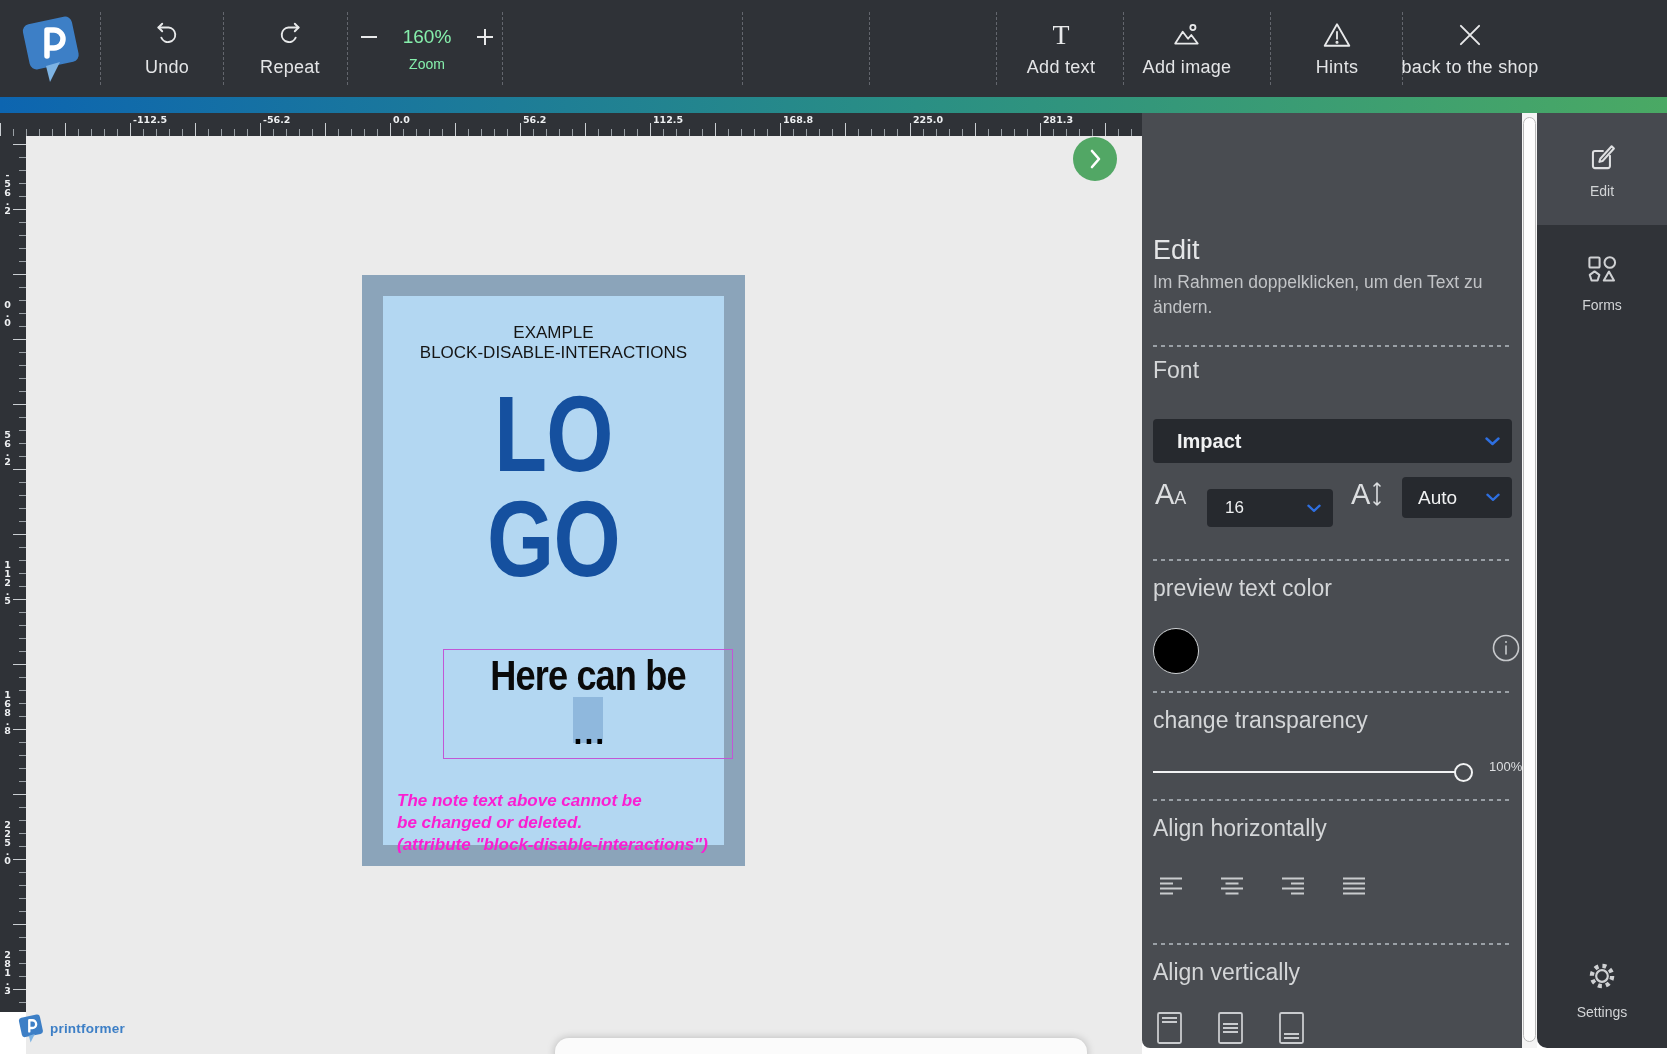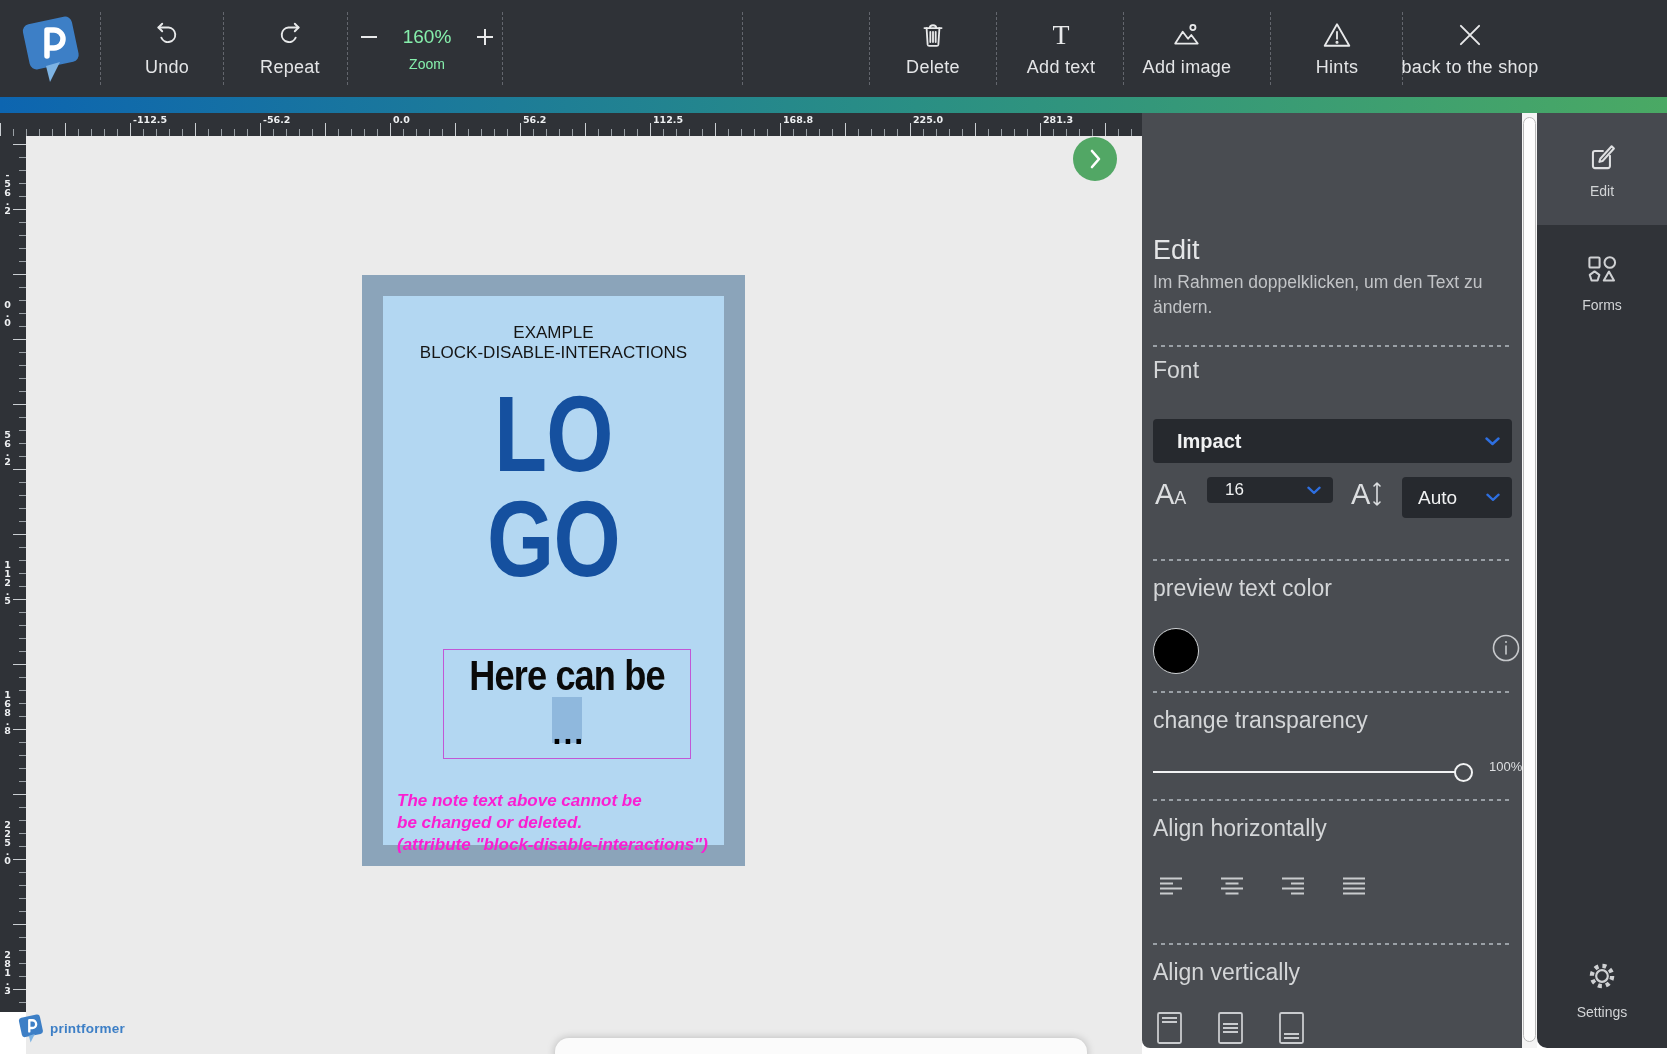--- a/index.html
+++ b/index.html
@@ -50,21 +50,21 @@
   .bottom-pill { position:absolute; left:555px; top:1038px; width:532px; height:30px; background:#fbfbfb;
                  border-radius:14px; box-shadow:0 0 9px rgba(0,0,0,.22); }
 
   
   .poster { position:absolute; left:362px; top:275px; width:383px; height:591px;
             background:var(--poster-bg); border:21px solid var(--poster-frame); }
   .poster-heading { position:absolute; left:0; top:27px; width:100%; text-align:center;
                     font-size:17px; line-height:20px; color:#151515; }
   .poster-logo { position:absolute; left:0; top:86px; width:100%; text-align:center; color:var(--logo-blue);
                  font-size:108px; line-height:.97; font-weight:700; transform:scaleX(.8); letter-spacing:-1px; }
-  .here-box { position:absolute; left:60px; top:353px; width:248px; height:110px; border:1px solid var(--editable-border); cursor:text; }
+  .here-box { position:absolute; left:60px; top:353px; width:290px; height:110px; border:1px solid var(--editable-border); cursor:text; }
   .here-text { position:absolute; left:0; top:2px; width:100%; text-align:center; font-size:42px; font-weight:700;
                transform:scaleX(.86); color:#0a0a0a; letter-spacing:-1px; }
   .cursor-block { position:absolute; left:50%; top:47px; width:30px; height:46px; margin-left:-15px; background:var(--cursor-fill); }
   .cursor-block span { position:absolute; bottom:-2px; left:0; width:100%; text-align:center;
                        font-weight:700; font-size:26px; letter-spacing:1px; color:#000; font-family:"DejaVu Sans", sans-serif; line-height:20px;}
   .poster-note { position:absolute; left:14px; top:494px; width:320px; font-size:17px; line-height:22px;
                  font-style:italic; font-weight:700; color:var(--note-magenta); }
 
   
   .panel { position:absolute; left:1142px; top:113px; width:380px; height:935px; background:var(--panel-bg);
@@ -160,31 +160,20 @@
       </div>
       <span class="lbl" style="font-size:14px">Zoom</span>
     </div>
 
     <div class="tb-sep" style="left:502px"></div>
     <div class="tb-sep" style="left:742px"></div>
 
 
     <div class="tb-sep" style="left:869px"></div>
 
-    <div class="tb-item" style="left:868px">
-      <span class="tb-icon">
-        <svg width="32" height="30" viewBox="0 0 28 28" stroke="#e8e9ea" stroke-width="1.7" fill="none" stroke-linecap="round" stroke-linejoin="round">
-          <path d="M6 7.5 h16"></path>
-            <path d="M11 7.5 a3 2.6 0 0 1 6 0"></path>
-          <path d="M8 7.5 l1 15.5 a1.5 1.5 0 0 0 1.5 1.2 h7 a1.5 1.5 0 0 0 1.5 -1.2 l1 -15.5"></path>
-          <path d="M11.5 11 v9.5 M14 11 v9.5 M16.5 11 v9.5"></path>
-        </svg>
-      </span>
-      <span class="lbl">Delete</span>
-    </div>
 
     <div class="tb-sep" style="left:996px"></div>
 
     <div class="tb-item" style="left:996px">
       <span class="tb-icon">
         <svg width="32" height="30" viewBox="0 0 28 28">
           <text x="14" y="22" font-size="26" font-family="Liberation Serif, serif" fill="#e8e9ea" text-anchor="middle">T</text>
         </svg>
       </span>
       <span class="lbl">Add text</span>
@@ -298,21 +287,21 @@
           <svg width="15" height="9" viewBox="0 0 15 9" fill="none" stroke="var(--chevron-blue)" stroke-width="2.4" stroke-linecap="round" stroke-linejoin="round">
               <path d="M1.5 1.5 L7.5 7 L13.5 1.5"></path>
             </svg>
         </span>
       </div>
 
       <div style="position:absolute; left:2px; top:366px; color:#dcdee0; display:flex; align-items:flex-end;">
         <span style="font-size:29px; line-height:30px;">A</span>
           <span style="font-size:18px; line-height:22px;">A</span>
       </div>
-      <div class="p-select" style="left:54px; top:364px; width:126px; height:26px; padding-left:18px; font-size:17px;">
+      <div class="p-select" style="left:54px; top:376px; width:126px; height:38px; padding-left:18px; font-size:17px;">
         <span>16</span>
         <span class="chev">
           <svg width="14" height="9" viewBox="0 0 15 9" fill="none" stroke="var(--chevron-blue)" stroke-width="2.4" stroke-linecap="round" stroke-linejoin="round">
               <path d="M1.5 1.5 L7.5 7 L13.5 1.5"></path>
             </svg>
         </span>
       </div>
       <div style="position:absolute; left:198px; top:366px; color:#dcdee0; display:flex; align-items:center; gap:2px;">
         <span style="font-size:29px; line-height:30px;">A</span>
         <svg width="10" height="26" viewBox="0 0 10 26" stroke="#dcdee0" stroke-width="1.6" fill="none" stroke-linecap="round" stroke-linejoin="round">

